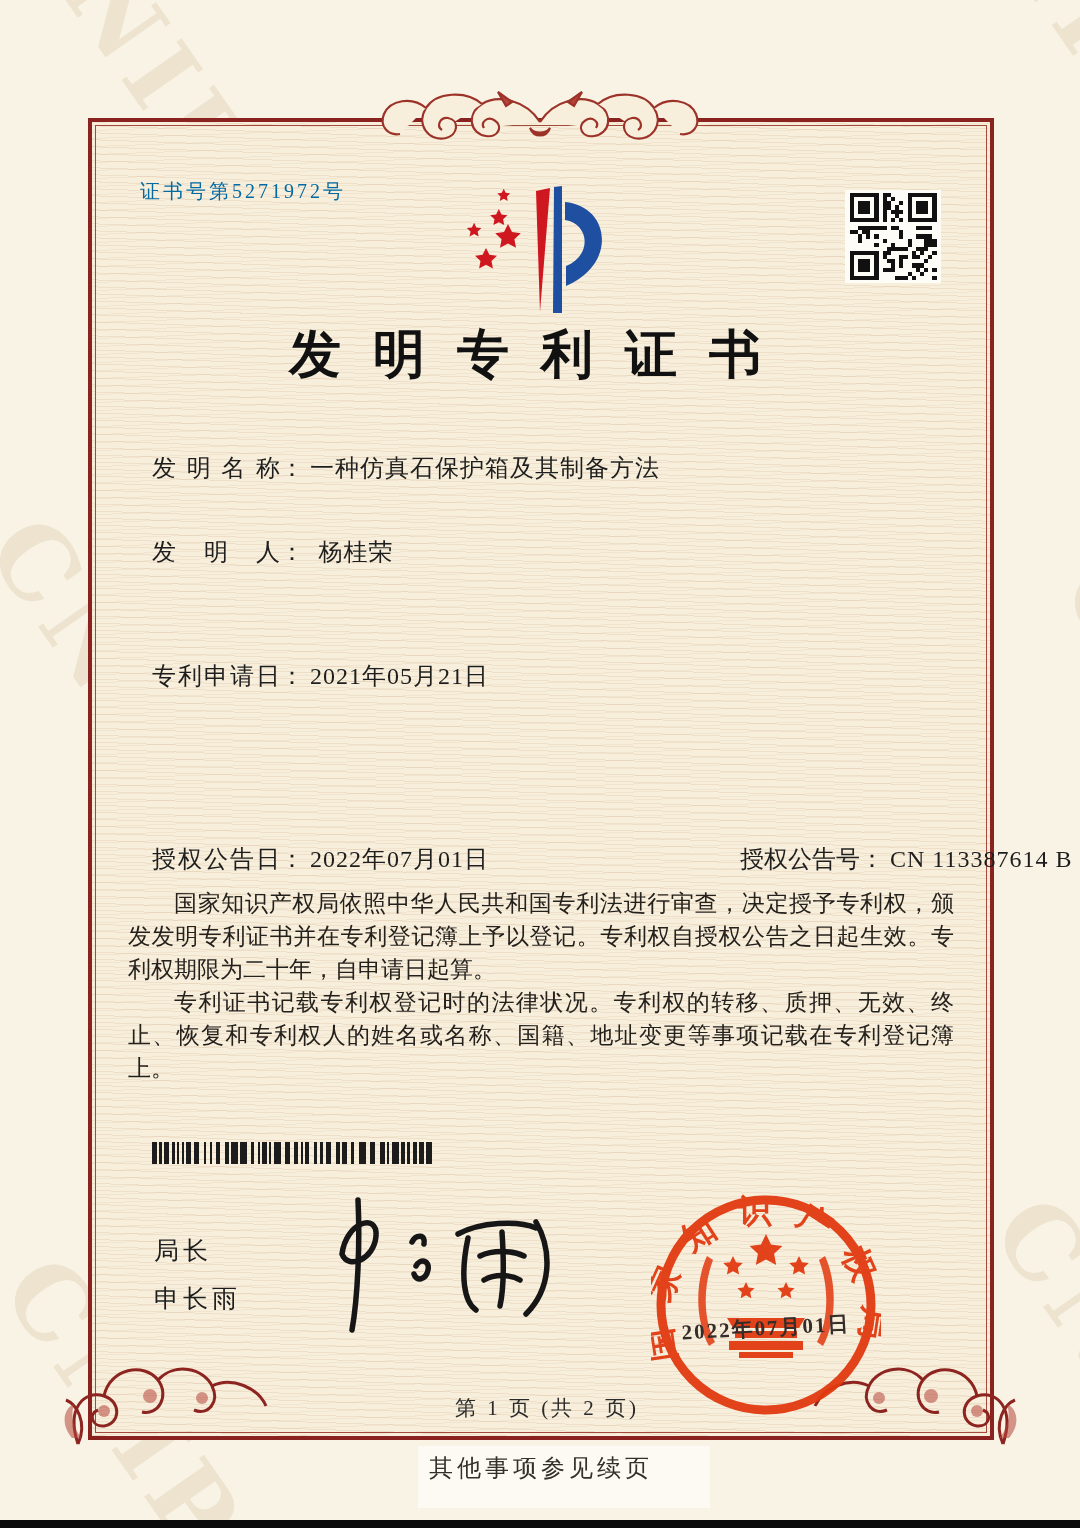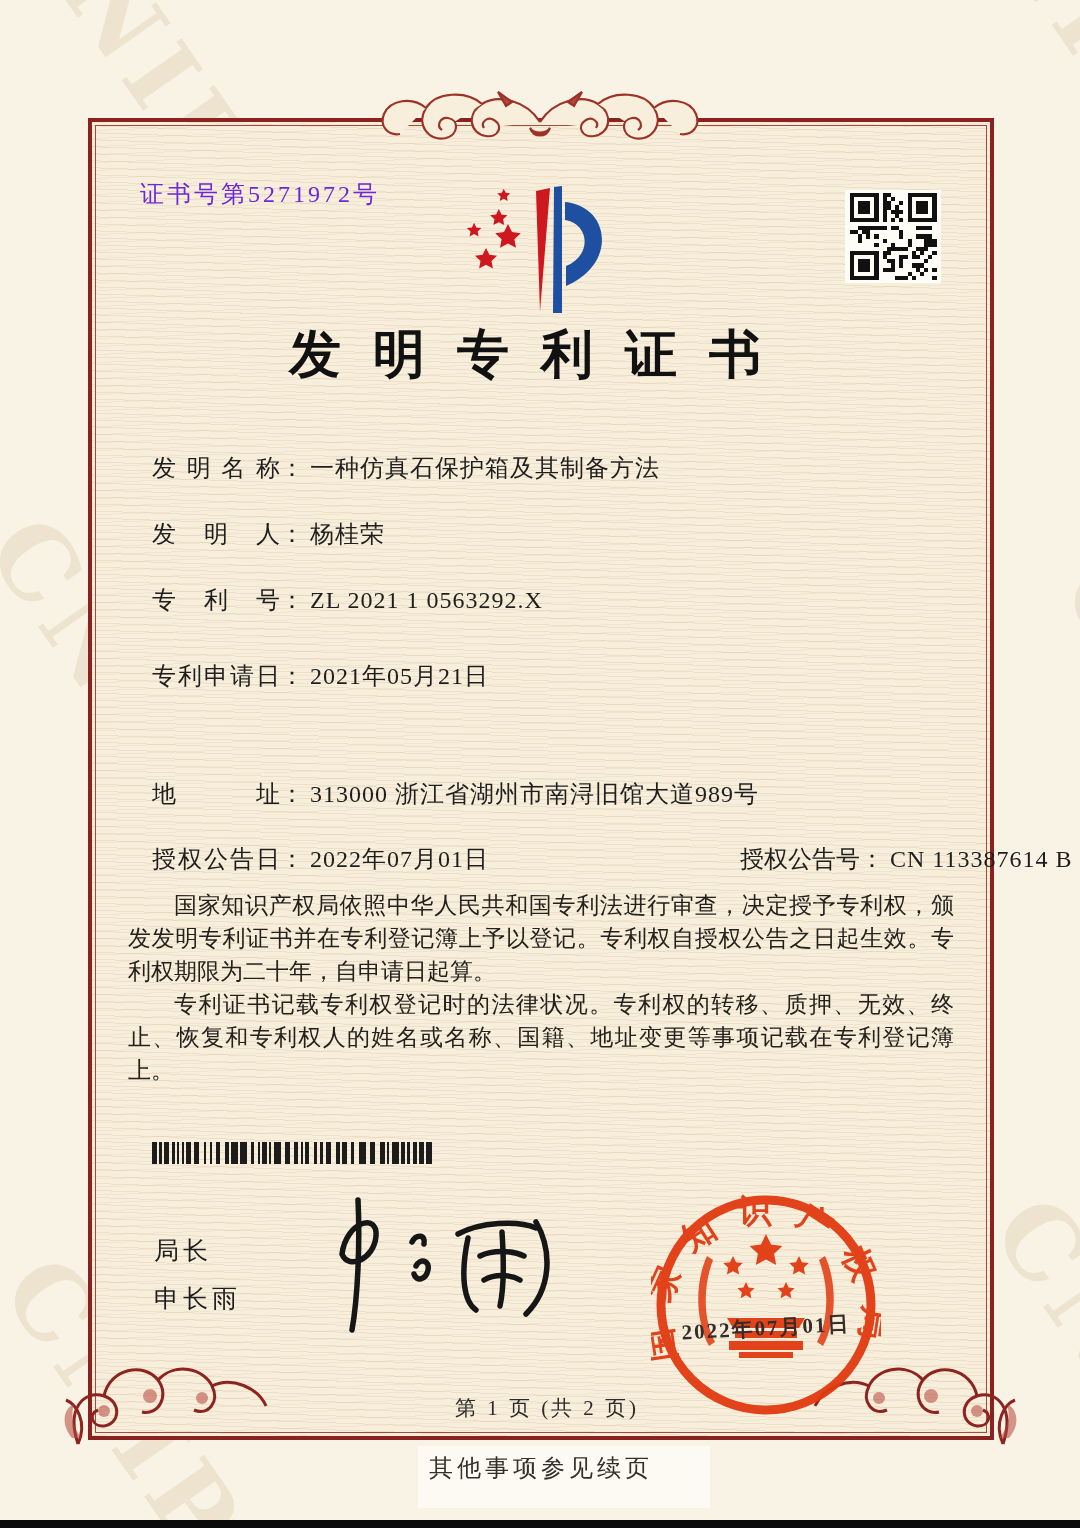--- a/index.html
+++ b/index.html
@@ -24,21 +24,21 @@
     background:
       repeating-linear-gradient(2deg,  rgba(203,158,120,0.20) 0 1px, rgba(0,0,0,0) 1px 7px),
       repeating-linear-gradient(178deg, rgba(203,158,120,0.13) 0 1px, rgba(0,0,0,0) 1px 8px),
       #f7efdc;
   }
   .frame-inner { position:absolute; inset:3px; border:1px solid #a34a3b; }
   .ornament { position:absolute; z-index:3; pointer-events:none; }
   
   .cert-no {
     position:absolute; left:140px; top:178px; z-index:3;
-    font-size:24px; letter-spacing:3px; color:#6d28d9;
+    font-size:20px; letter-spacing:3px; color:#0369a1;
   }
   .logo { position:absolute; left:452px; top:182px; width:165px; height:138px; z-index:3; }
   .qr {
     position:absolute; left:845px; top:190px; width:96px; height:93px; z-index:3;
     background:#fdfcf6; padding:3px; display:flex;
   }
   .qr svg { width:100%; height:100%; }
   .title {
     position:absolute; left:88px; top:320px; width:906px; z-index:3;
     text-align:center; font-size:52px; font-weight:bold;
@@ -52,21 +52,21 @@
   }
   .fcolon::after { content:"\FF1A"; }
   .fvalue { letter-spacing:1px; }
   .frow2 { position:absolute; left:588px; top:0; }
   
   .body-text {
     position:absolute; left:128px; top:889px; width:826px; z-index:3;
     font-size:23px; line-height:33px; color:#24201c;
     text-align:justify; text-justify:inter-ideograph;
   }
-  .body-text p { text-indent:2em; }
+  .body-text p { text-indent:2em;font-family:Liberation Mono, monospace; }
   
   .barcode { position:absolute; left:152px; top:1142px; width:280px; height:22px; z-index:3; }
   .barcode svg { width:100%; height:100%; }
   .officer { position:absolute; left:154px; z-index:3; font-size:25px; letter-spacing:4px; color:#1d1d1d; }
   .signature { position:absolute; left:312px; top:1192px; width:255px; height:148px; z-index:4; }
   .seal { position:absolute; left:651px; top:1190px; width:230px; height:230px; z-index:5; opacity:0.95; }
   .seal-date {
     position:absolute; left:8px; top:124px; width:214px; z-index:6;
     text-align:center; font-size:21px; letter-spacing:2px; color:#2a2320;
     transform:rotate(-3deg); font-weight:bold;
@@ -366,35 +366,27 @@
         <rect x="20" y="20" width="1" height="1" fill="#111"></rect>
       </svg>
   </div>
 
   <div class="title">发明专利证书</div>
 
   <div class="frow" style="top:452px;">
     <span class="flabel">发明名称</span><span class="fcolon"></span>
     <span class="fvalue">一种仿真石保护箱及其制备方法</span>
   </div>
-  <div class="frow" style="top:518px;">
+  <div class="frow" style="top:536px;font-family:Liberation Mono, monospace;">
     <span class="flabel">发明人</span><span class="fcolon"></span>
     <span class="fvalue">杨桂荣</span>
-  </div>
-  <div class="frow" style="top:584px;">
-    <span class="flabel">专利号</span><span class="fcolon"></span>
-    <span class="fvalue">ZL 2021 1 0563292.X</span>
   </div>
   <div class="frow" style="top:660px;">
     <span class="flabel">专利申请日</span><span class="fcolon"></span>
     <span class="fvalue">2021年05月21日</span>
-  </div>
-  <div class="frow" style="top:778px;">
-    <span class="flabel">地址</span><span class="fcolon"></span>
-    <span class="fvalue">313000 浙江省湖州市南浔旧馆大道989号</span>
   </div>
   <div class="frow" style="top:843px;width:810px;">
     <span class="flabel">授权公告日</span><span class="fcolon"></span>
     <span class="fvalue">2022年07月01日</span>
     <span class="frow2">
       <span>授权公告号</span><span class="fcolon"></span>
       <span class="fvalue">CN 113387614 B</span>
     </span>
   </div>
 

